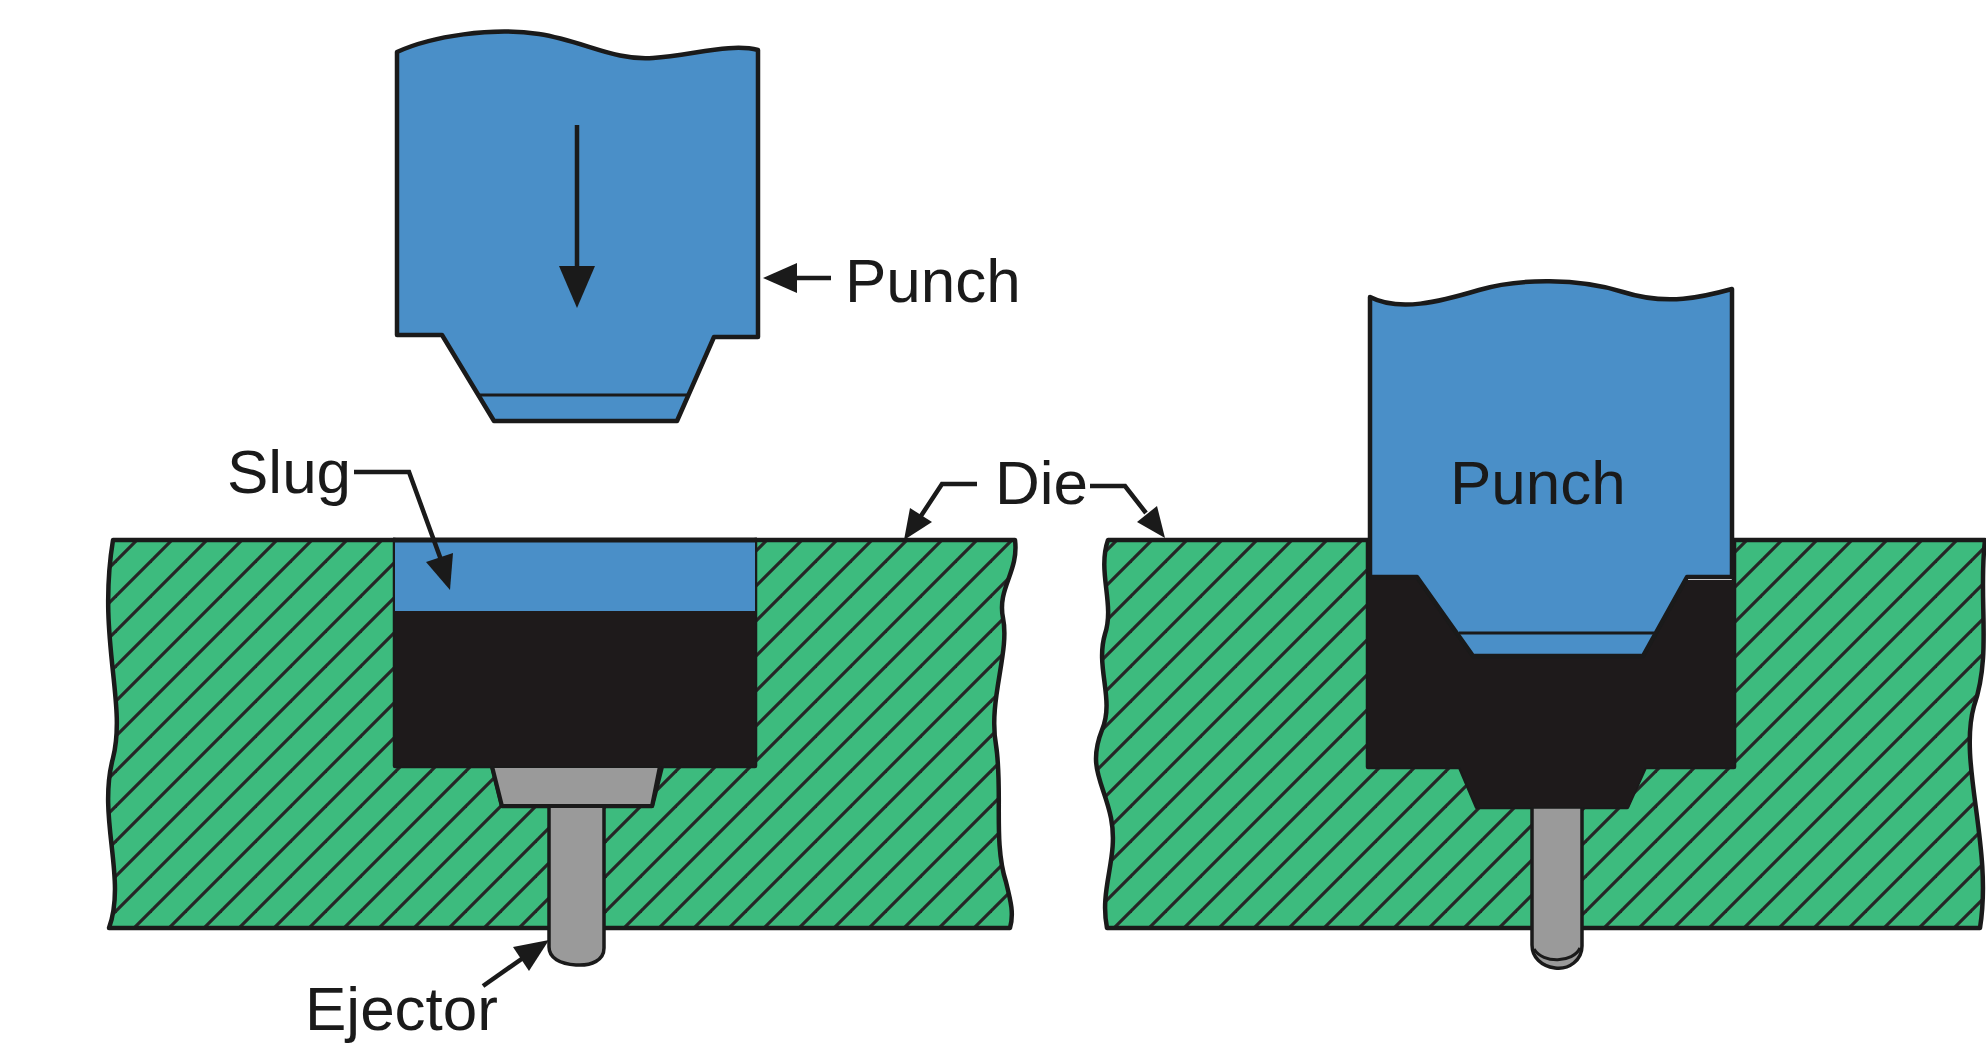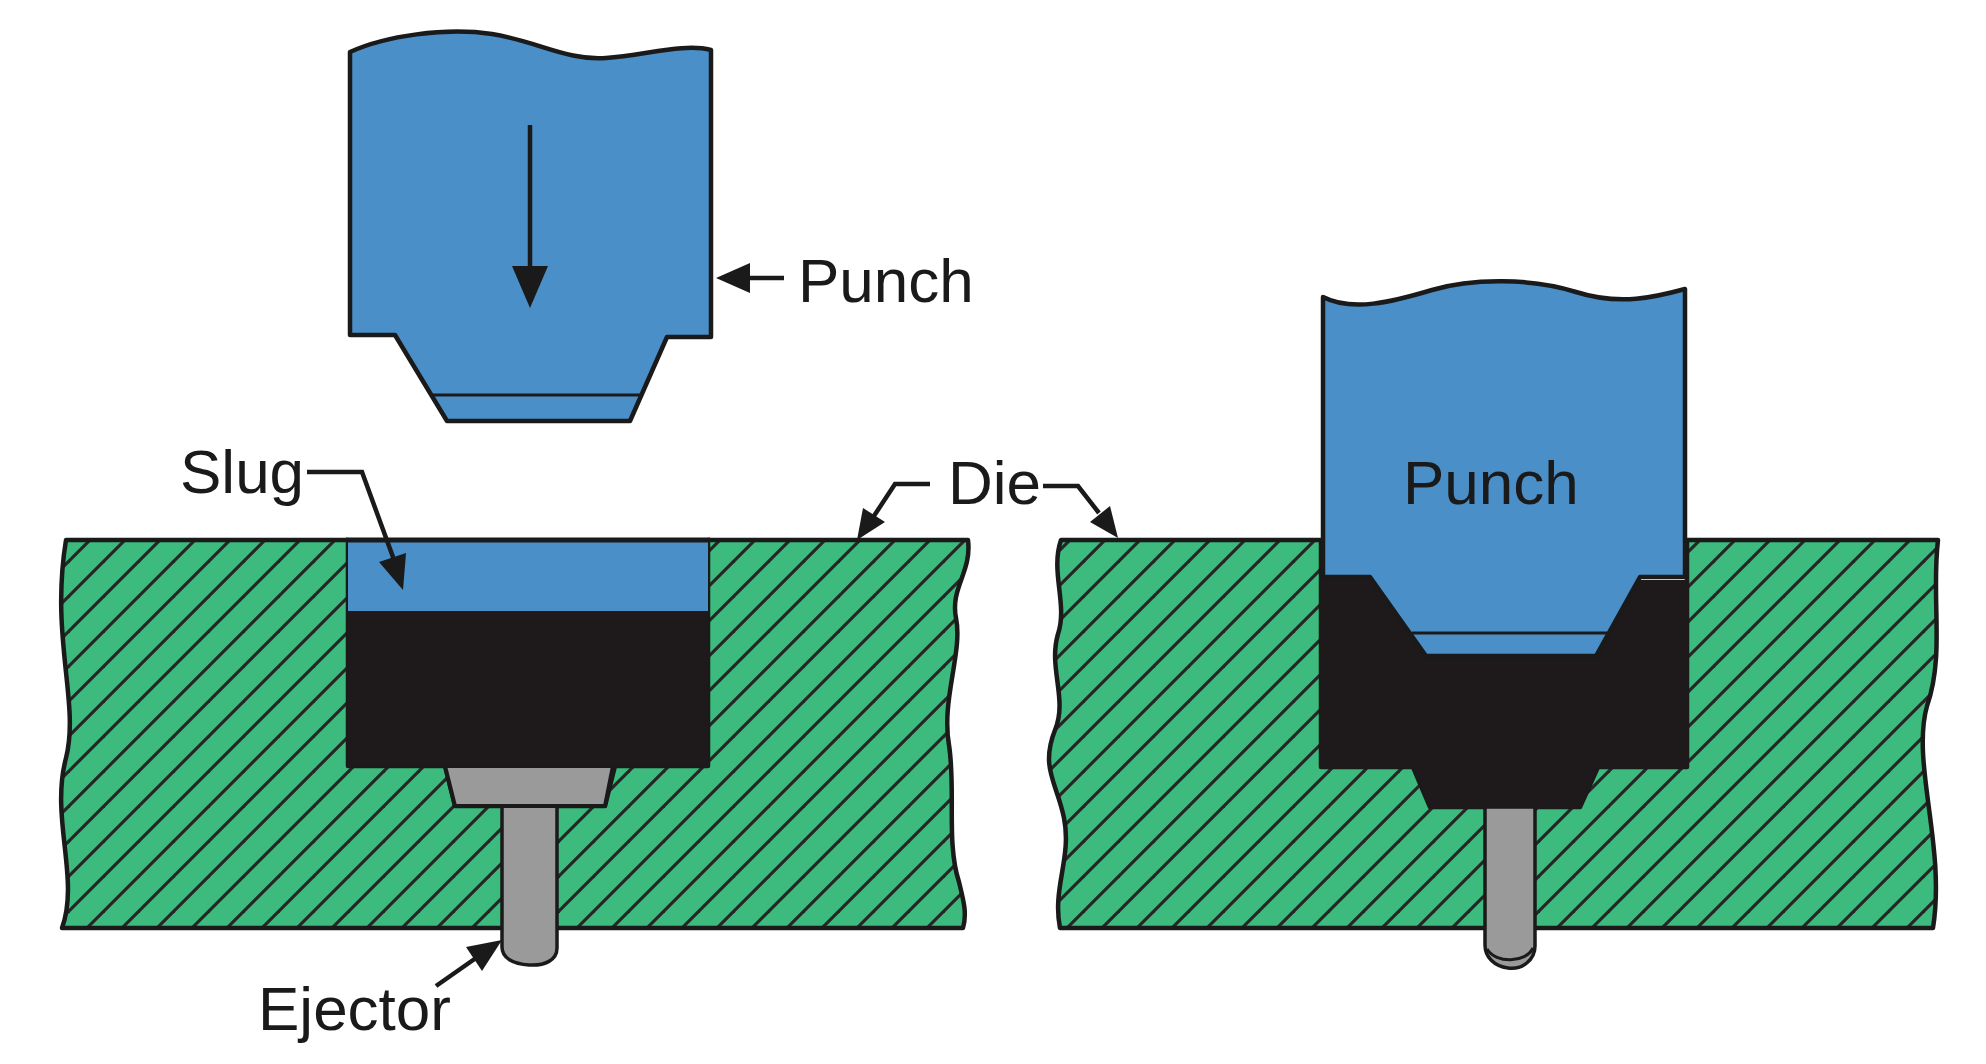--- a/index.html
+++ b/index.html
@@ -7,20 +7,21 @@
     padding: 0;
     background: #ffffff;
     width: 1986px;
     height: 1064px;
     overflow: hidden;
   }
   .diagram-wrap {
     width: 1698px;
     height: 1064px;
     position: relative;
+    padding-left: 47px;
   }
   svg {
     display: block;
   }
   .figlabel {
     font-family: "Liberation Sans", "DejaVu Sans", sans-serif;
     font-size: 62px;
     font-weight: 400;
   }
   .outline {

